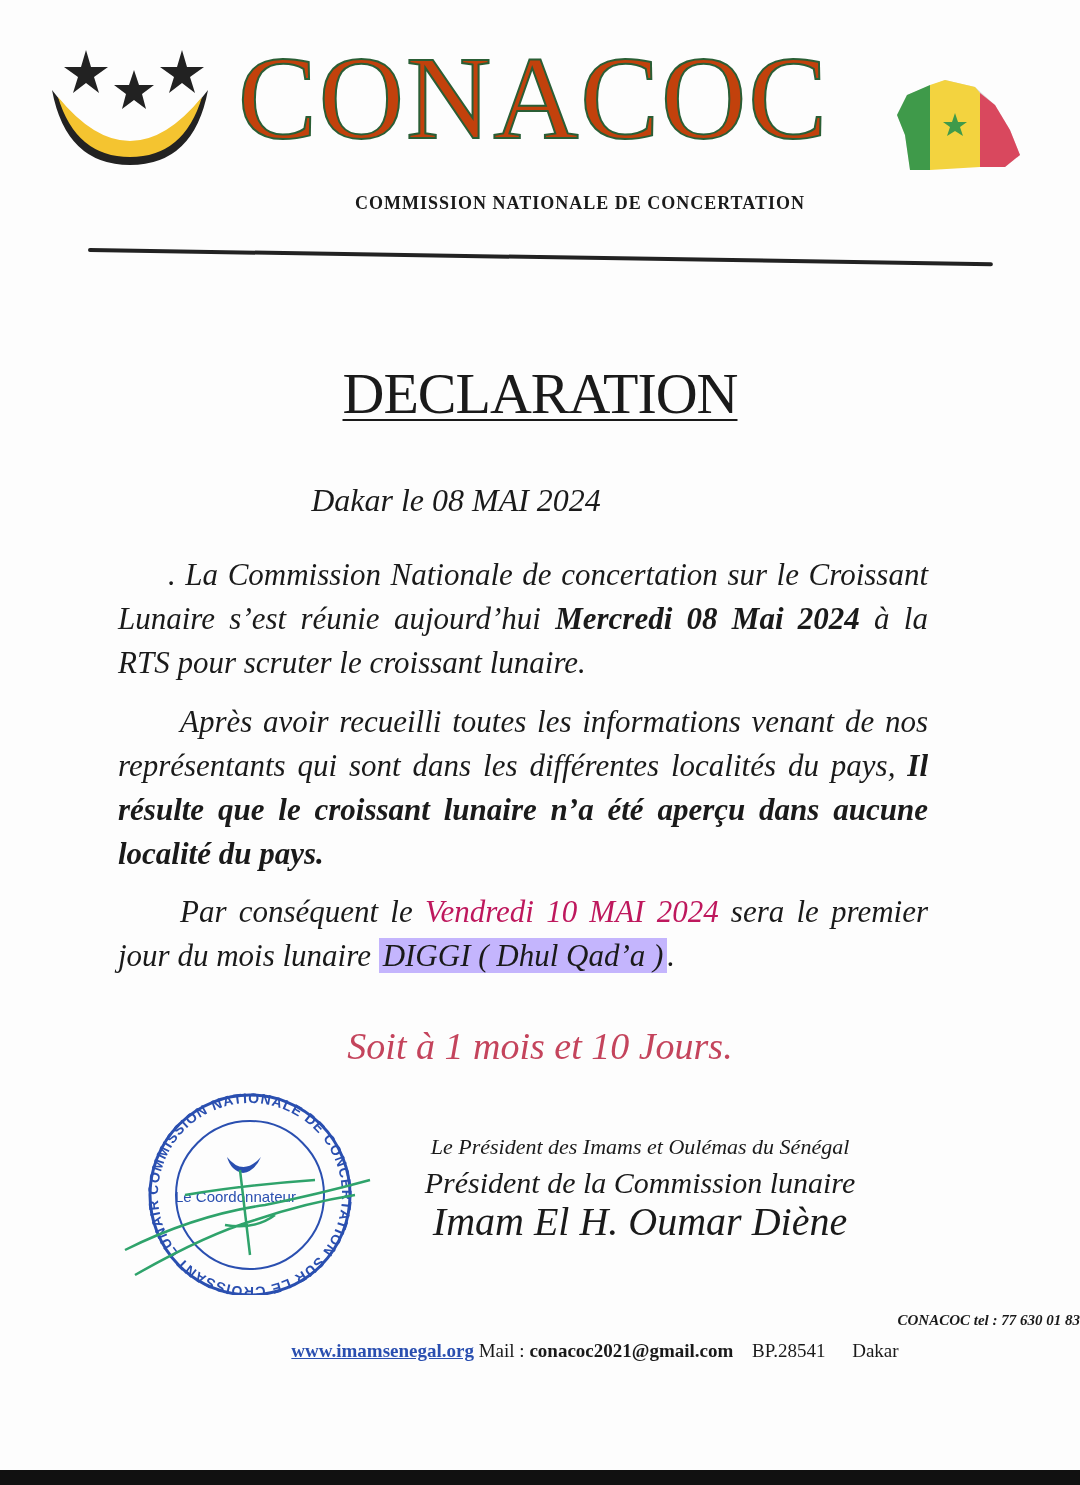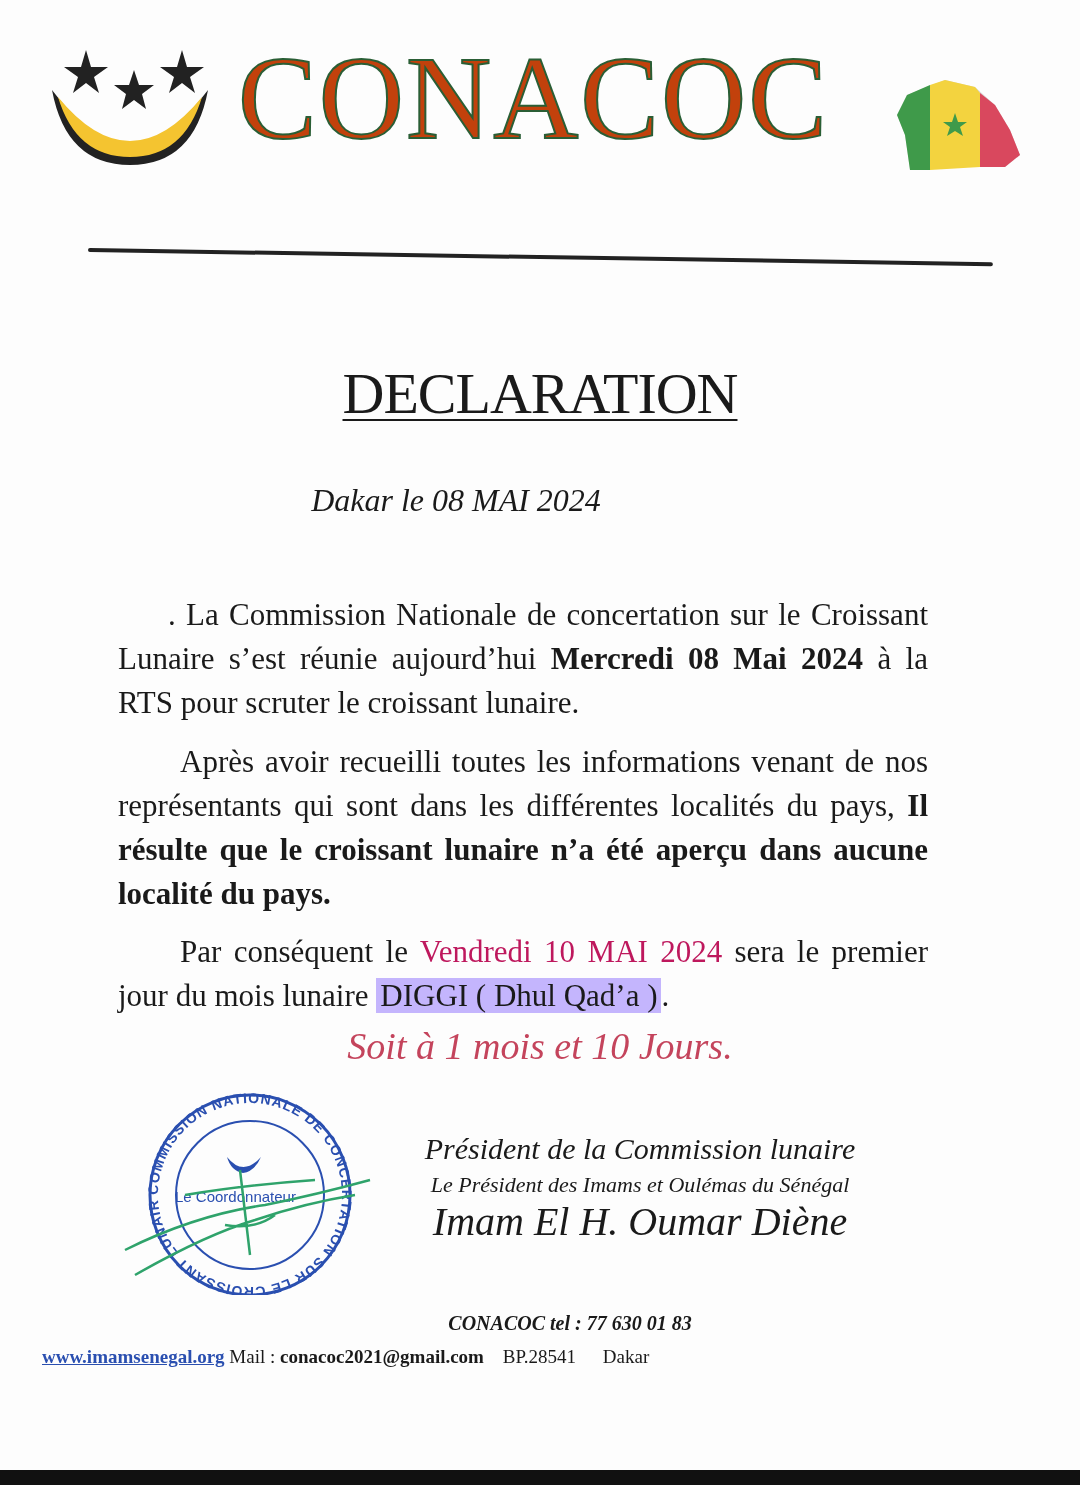--- a/index.html
+++ b/index.html
@@ -4,21 +4,21 @@
 <style>
   html,body{margin:0;padding:0;}
   body{width:1080px;height:1485px;background:#fdfdfd;position:relative;overflow:hidden;font-family:"Liberation Serif",serif;color:#1a1a1a;}
   .abs{position:absolute;}
   .logo-title{left:238px;top:40px;font-family:"Liberation Serif",serif;font-size:118px;color:#c2410c;letter-spacing:2px;line-height:1;-webkit-text-stroke:2px #2a5e35;}
   .subtitle{left:0;width:1080px;top:192px;text-align:center;font-family:"Liberation Serif",serif;font-weight:bold;font-size:18px;line-height:22px;letter-spacing:1px;}
   .subtitle div{padding-left:80px;}
   .rule{left:88px;top:248px;width:905px;height:4px;background:#222;transform:rotate(0.9deg);transform-origin:left center;border-radius:2px;}
   .decl{left:0;width:1080px;top:360px;text-align:center;font-size:58px;text-decoration:underline;text-underline-offset:6px;text-decoration-thickness:2px;letter-spacing:-1px;}
   .date{left:0;width:892px;top:482px;text-align:center;font-style:italic;font-size:32px;padding-left:20px;box-sizing:border-box;}
-  .para{left:118px;width:810px;font-size:31px;line-height:44px;text-align:justify;margin-top:40px;}
+  .para{left:118px;width:810px;font-style:italic;font-size:31px;line-height:44px;text-align:justify;}
   .b{font-weight:bold;}
   .red{color:#be185d;}
   .hl{background:#c4b5fd;padding:0 4px;}
   .tabaski{left:125px;width:830px;top:1018px;font-style:italic;font-size:38px;line-height:56px;color:#c4445c;text-align:center;}
   .sig{left:400px;width:480px;top:1130px;font-style:italic;text-align:center;}
   .footer{left:0;width:1080px;top:1312px;text-align:center;font-size:19px;}
   .bottom-bar{left:0;top:1470px;width:1080px;height:15px;background:#111;}
   a{color:#2a4fb0;}
 </style>
 </head>
@@ -40,20 +40,21 @@
   <svg width="130" height="100" viewBox="0 0 130 100">
     <path d="M12 20 L50 5 L80 12 L100 30 L115 55 L125 80 L110 92 L60 90 L15 95 L10 60 L2 40 Z" fill="#d9d9d9"></path>
     <path d="M12 20 L35 10 L35 95 L15 95 L10 60 L2 40 Z" fill="#3f9a4a"></path>
     <path d="M35 10 L50 5 L80 12 L85 18 L85 92 L35 95 Z" fill="#f3d33f"></path>
     <path d="M85 18 L100 30 L115 55 L125 80 L110 92 L85 92 Z" fill="#d9485e"></path>
     <polygon points="60,38 63,47 72,47 65,52 68,61 60,56 52,61 55,52 48,47 57,47" fill="#3f9a4a"></polygon>
   </svg>
 </div>
 
 <div class="abs subtitle">
+  <div>COMMISSION NATIONALE DE CONCERTATION</div>
 </div>
 
 <div class="abs rule"></div>
 
 <div class="abs decl">DECLARATION</div>
 <div class="abs date">Dakar le 08 MAI 2024</div>
 
 <div class="abs para" style="top:553px;">
   <span style="padding-left:50px">. La Commission Nationale de concertation sur le Croissant Lunaire s’est réunie aujourd’hui </span><span class="b">Mercredi 08 Mai 2024</span><span> à la RTS pour scruter le croissant lunaire.</span>
 </div>
@@ -78,28 +79,28 @@
     <circle cx="135" cy="110" r="100" fill="none" stroke="#2a4fb0" stroke-width="3"></circle>
     <circle cx="135" cy="110" r="74" fill="none" stroke="#2a4fb0" stroke-width="2"></circle>
     <text font-family="Liberation Sans, sans-serif" font-size="14" font-weight="bold" fill="#2a4fb0" letter-spacing="1"><textPath href="#ring">COMMISSION NATIONALE DE CONCERTATION SUR LE CROISSANT LUNAIRE</textPath></text>
     <path d="M112 72 Q128 92 146 72 Q140 86 128 88 Q116 86 112 72 Z" fill="#2a4fb0"></path>
     <text x="60" y="117" font-family="Liberation Sans, sans-serif" font-size="15" fill="#2a4fb0">Le Coordonnateur</text>
     <path d="M10 165 Q80 130 150 120 Q200 110 255 95 M20 190 Q90 150 140 135 Q190 118 240 110 M70 110 Q130 100 200 95 M125 85 L135 170 M110 140 Q140 145 160 130" fill="none" stroke="#2fa36b" stroke-width="2.5"></path>
   </svg>
 </div>
 
 <div class="abs sig">
+  <div style="font-size:22px;line-height:34px;">Le Président des Imams et Oulémas du Sénégal</div>
   <div style="font-size:30px;line-height:38px;">Président de la Commission lunaire</div>
-  <div style="font-size:22px;line-height:34px;">Le Président des Imams et Oulémas du Sénégal</div>
   <div style="font-size:40px;line-height:40px;">Imam El H. Oumar Diène</div>
 </div>
 
 <div class="abs footer">
-  <div style="font-weight:bold;font-style:italic;font-size:20px;margin-bottom:6px;padding-left:60px;">CONACOC tel : 77 630 01 83</div>
-  <div style="text-align:left;padding-left:42px;margin-top:11px;">
+  <div style="font-weight:bold;font-style:italic;font-size:15px;margin-bottom:6px;padding-left:60px;text-align:right;">CONACOC tel : 77 630 01 83</div>
+  <div style="text-align:center;padding-left:110px;margin-top:11px;">
     <a href="#" style="font-weight:bold;">www.imamsenegal.org</a>
     <span>Mail : </span><span style="font-weight:bold;">conacoc2021@gmail.com</span>
     <span style="margin-left:14px;">BP.28541</span>
     <span style="margin-left:22px;">Dakar</span>
   </div>
 </div>
 
 <div class="abs bottom-bar"></div>
 
 </body></html>

